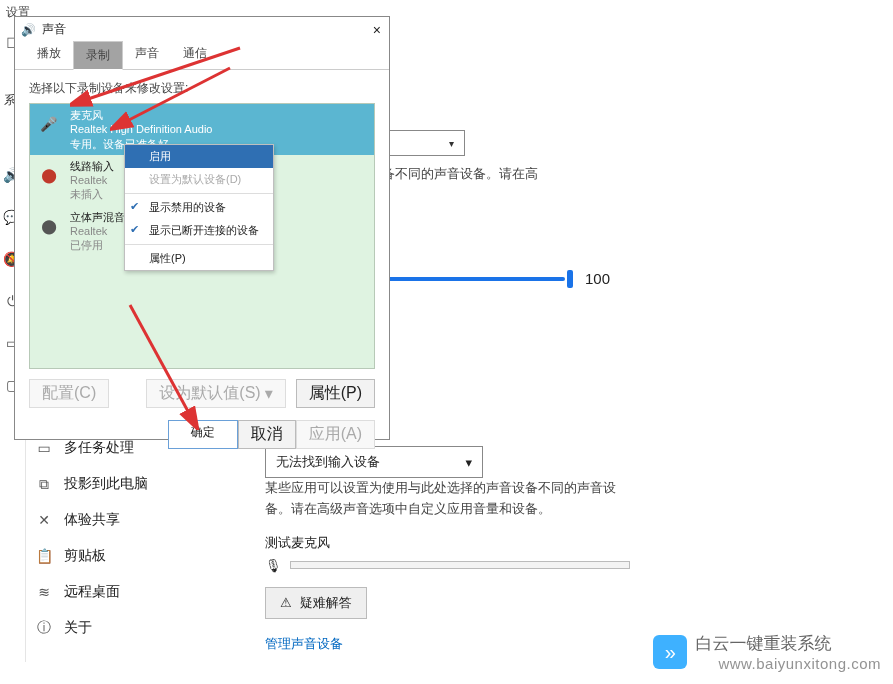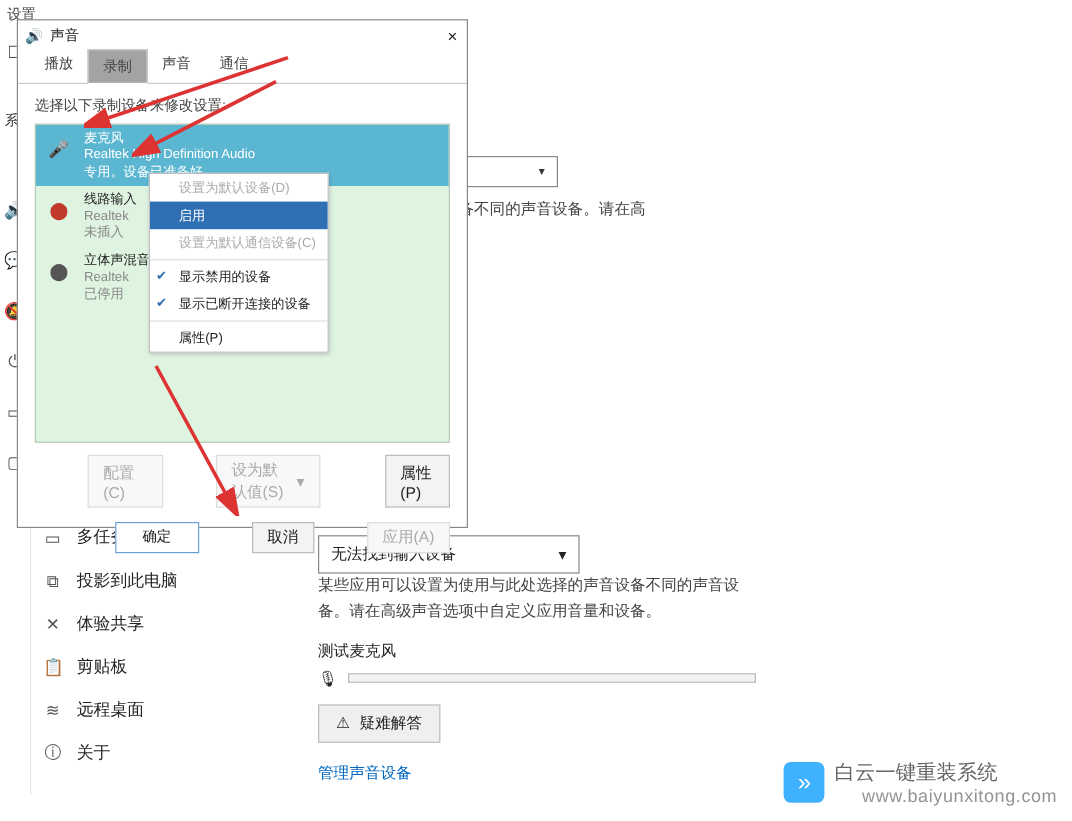--- a/index.html
+++ b/index.html
@@ -42,21 +42,21 @@
   .dev .ic { width:22px; height:32px; display:flex; align-items:center; justify-content:center; font-size:14px;}
   .dev .txt { font-size:11px; line-height:1.3;}
   .contextmenu { position:absolute; left:94px; top:40px; width:150px; background:#fff; border:1px solid #bfbfbf; box-shadow:1px 2px 4px rgba(0,0,0,.2); font-size:11px; z-index:5;}
   .contextmenu .mi { padding:4px 8px 4px 24px; position:relative;}
   .contextmenu .mi.disabled { color:#aaa;}
   .contextmenu .mi.sel { background:#2f6fb3; color:#fff;}
   .contextmenu .mi .chk { position:absolute; left:5px; color:#2f6fb3;}
   .contextmenu hr { border:none; border-top:1px solid #ddd; margin:2px 0;}
   .dlg .btnrow { display:flex; justify-content:space-between; padding:10px 14px 0 14px;}
   .dlg .btnrow .r { display:flex; gap:10px;}
-  .wbtn { border:1px solid #bbb; background:#f3f3f3; padding:3px 12px; font-size:13px; display:inline-flex; align-items:center; gap:4px;margin-left:44px;}
+  .wbtn { border:1px solid #bbb; background:#f3f3f3; padding:3px 12px; font-size:16px; display:inline-flex; align-items:center; gap:4px;}
   .wbtn.dis { color:#aaa; border-color:#ddd; background:#f8f8f8;}
   .dlg .okrow { display:flex; justify-content:flex-end; padding:12px 14px 0 14px;}
   .okbtn { border:1px solid #6aa0d8; background:#fff; padding:3px 22px; font-size:12px;}
   
   .arrow { position:absolute; z-index:20; pointer-events:none;}
   .watermark { position:absolute; right:12px; bottom:12px; display:flex; align-items:center; gap:8px; opacity:.9;}
   .watermark .logo { width:34px; height:34px; background:#2aa9ff; border-radius:6px; display:flex; align-items:center; justify-content:center; color:#fff; font-size:20px;}
   .watermark .wt { font-size:17px; color:#555;}
   .watermark .wu { font-size:15px; color:#888; letter-spacing:.5px;margin-left:23px;}
 </style>
@@ -106,20 +106,26 @@
 
   <div class="main">
     <div class="devsel">
       <span>Definition Au...</span>
       <span class="car">▾</span>
     </div>
     <div class="hint" style="white-space:pre-line">与此处选择的声音设备不同的声音设备。请在高
 音量和设备。</div>
   </div>
 
+  <div class="slider-row">
+    <div class="slider">
+      <div class="thumb"></div>
+    </div>
+    <div class="volval">100</div>
+  </div>
 
   <div class="sec2">
     <div class="combo">
       <span>无法找到输入设备</span>
       <span class="car">▾</span>
     </div>
     <div class="hint">某些应用可以设置为使用与此处选择的声音设备不同的声音设备。请在高级声音选项中自定义应用音量和设备。</div>
     <div class="miclabel">测试麦克风</div>
     <div class="microw">
       <span>🎙</span>
@@ -168,23 +174,22 @@
       <div class="dev">
         <div class="ic" style="color:#555">⬤</div>
         <div class="txt">
           <div>立体声混音</div>
           <div style="color:#888">Realtek</div>
           <div style="color:#888">已停用</div>
         </div>
       </div>
 
       <div class="contextmenu">
+        <div class="mi sel">启用</div>
         <div class="mi disabled">设置为默认设备(D)</div>
-        <div class="mi sel">启用</div>
-        <div class="mi disabled">设置为默认通信设备(C)</div>
         <hr>
         <div class="mi"><span class="chk">✔</span><span>显示禁用的设备</span></div>
         <div class="mi"><span class="chk">✔</span><span>显示已断开连接的设备</span></div>
         <hr>
         <div class="mi">属性(P)</div>
       </div>
     </div>
 
     <div class="btnrow">
       <div class="wbtn dis">配置(C)</div>

